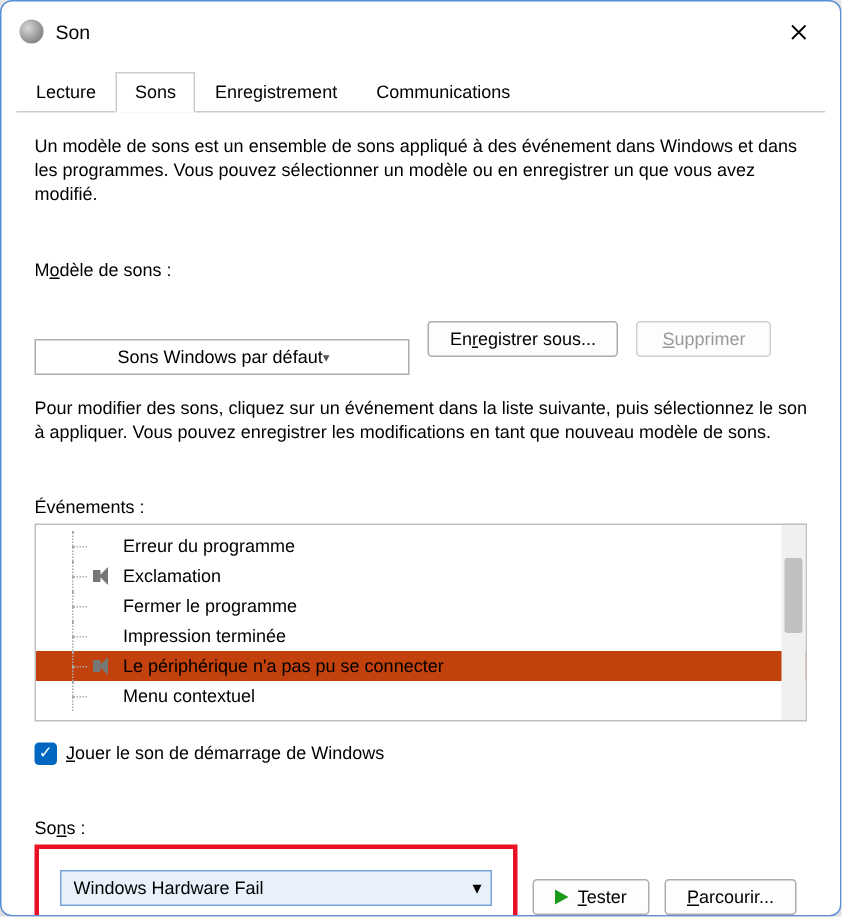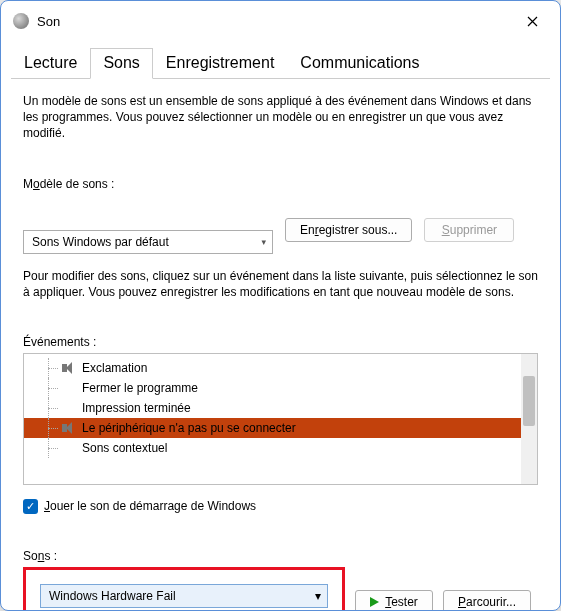--- a/index.html
+++ b/index.html
@@ -45,21 +45,21 @@
     padding: 6px 10px 0 10px;
     display: flex;
     flex-direction: column;
   }
   .tabs {
     display: flex;
     border-bottom: 1px solid #ccc;
   }
   .tab {
     padding: 5px 12px 6px 12px;
-    font-size: 16px;
+    font-size: 12px;
     cursor: pointer;
     position: relative;
     top: 1px;
     border: 1px solid transparent;
   }
   .tab.active {
     border: 1px solid #ccc;
     border-bottom: 1px solid #fff;
     background: #fff;
   }
@@ -72,21 +72,21 @@
   .underline { text-decoration: underline; }
   .row-scheme {
     display: flex;
     gap: 12px;
     align-items: center;
     margin-bottom: 14px;
   }
   .select {
     display: flex;
     align-items: center;
-    justify-content: space-between;
+    justify-content: center;
     border: 1px solid #adadad;
     background: #fff;
     padding: 3px 6px 3px 8px;
     height: 24px;
     cursor: pointer;
     margin-top: 35px;
   }
   .select .chev {
     font-size: 9px; color: #555;
   }
@@ -278,20 +278,26 @@
 
       <div class="desc">Pour modifier des sons, cliquez sur un événement dans la liste suivante, puis sélectionnez le son à appliquer. Vous pouvez enregistrer les modifications en tant que nouveau modèle de sons.</div>
 
       <div class="label">Événements :</div>
 
       <div class="events-box">
         <div class="events-list" id="events-list">
             <div class="event-item">
               <div class="tree-line"></div>
               <div class="tree-branch"></div>
+              <span class="evt-icon"></span>
+              <span>Erreur du programme</span>
+            </div>
+            <div class="event-item">
+              <div class="tree-line"></div>
+              <div class="tree-branch"></div>
               <span class="evt-icon speaker"></span>
               <span>Exclamation</span>
             </div>
             <div class="event-item">
               <div class="tree-line"></div>
               <div class="tree-branch"></div>
               <span class="evt-icon"></span>
               <span>Fermer le programme</span>
             </div>
             <div class="event-item">
@@ -303,21 +309,21 @@
             <div class="event-item sel">
               <div class="tree-line"></div>
               <div class="tree-branch"></div>
               <span class="evt-icon speaker"></span>
               <span>Le périphérique n'a pas pu se connecter</span>
             </div>
             <div class="event-item">
               <div class="tree-line"></div>
               <div class="tree-branch"></div>
               <span class="evt-icon"></span>
-              <span>Sons contextuel</span>
+              <span>Menu contextuel</span>
             </div>
           </div>
         <div class="scroll-track">
           <div class="scroll-thumb"></div>
         </div>
       </div>
 
       <div class="checkbox-row">
         <div class="checkbox">✓</div>
         <span><span class="underline">J</span><span>ouer le son de démarrage de Windows</span></span>

